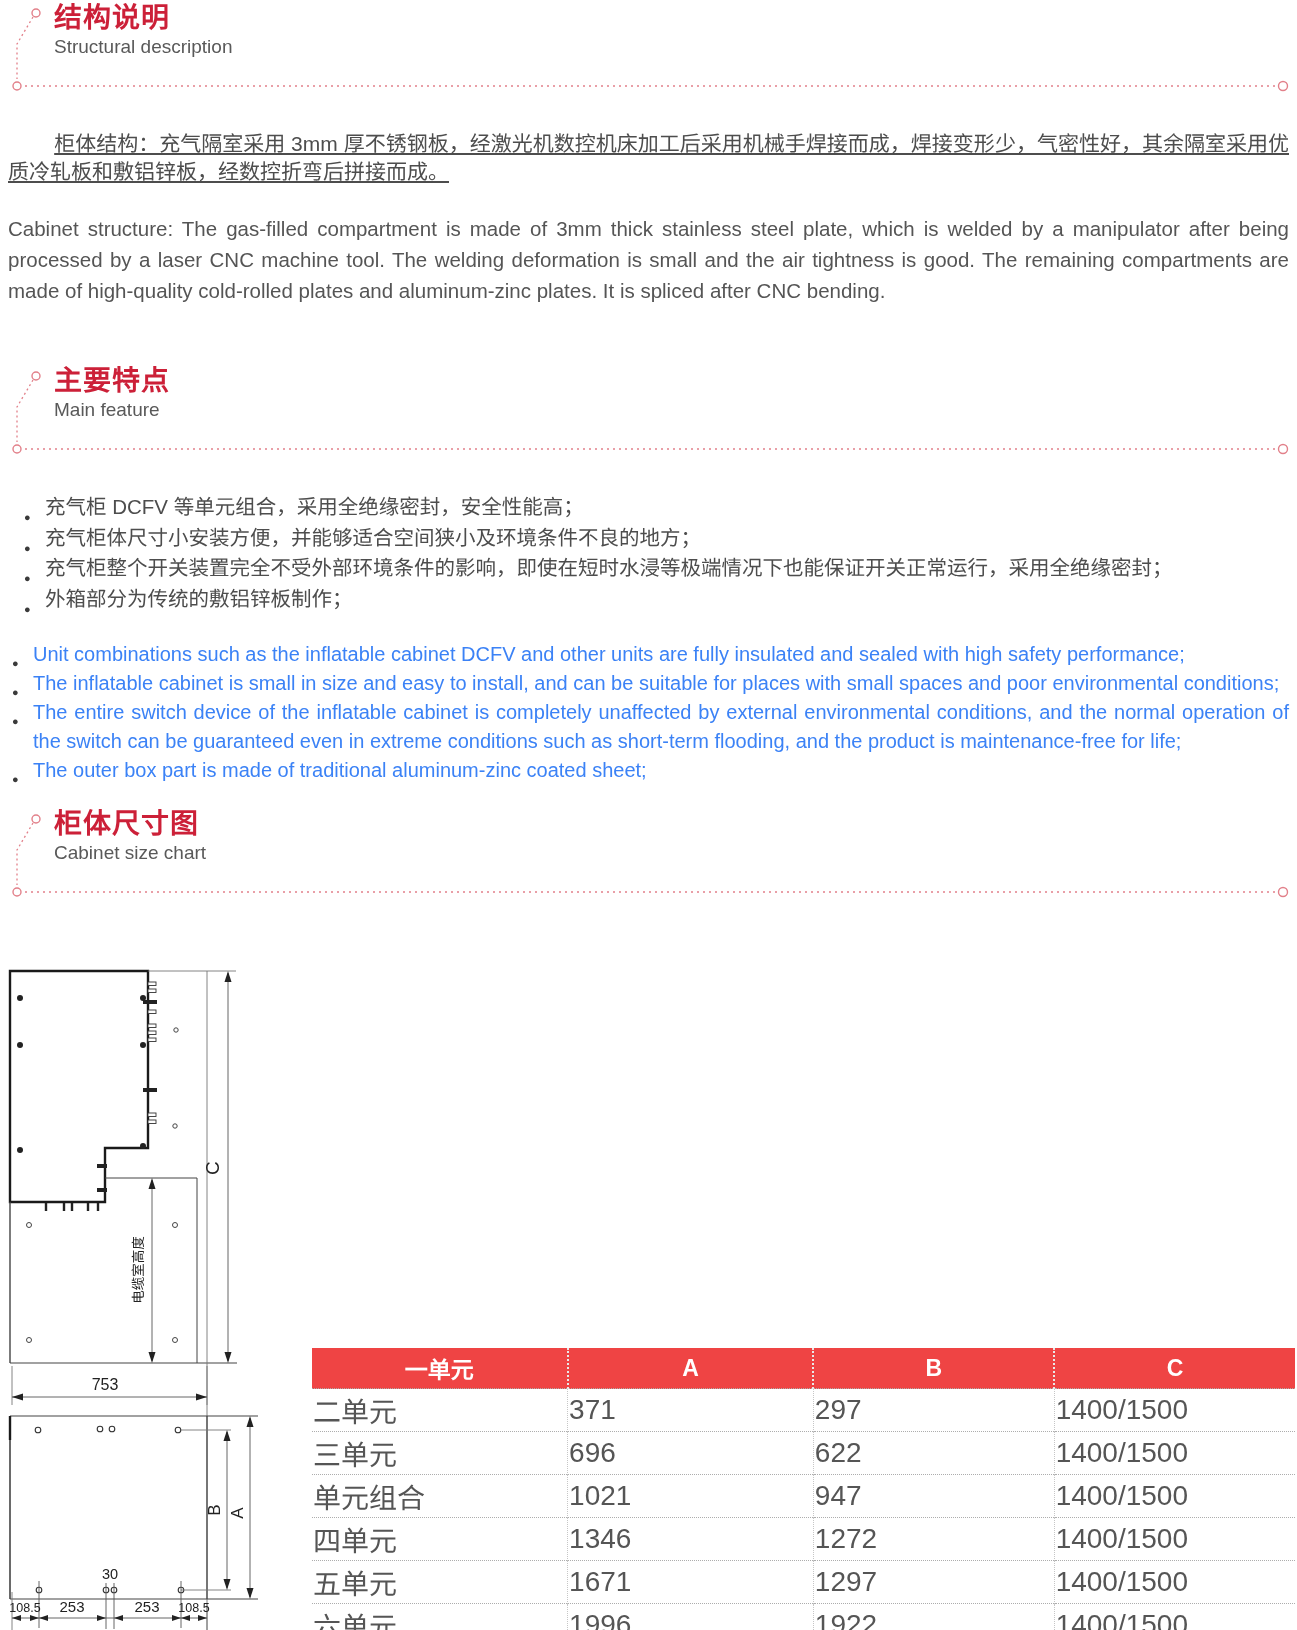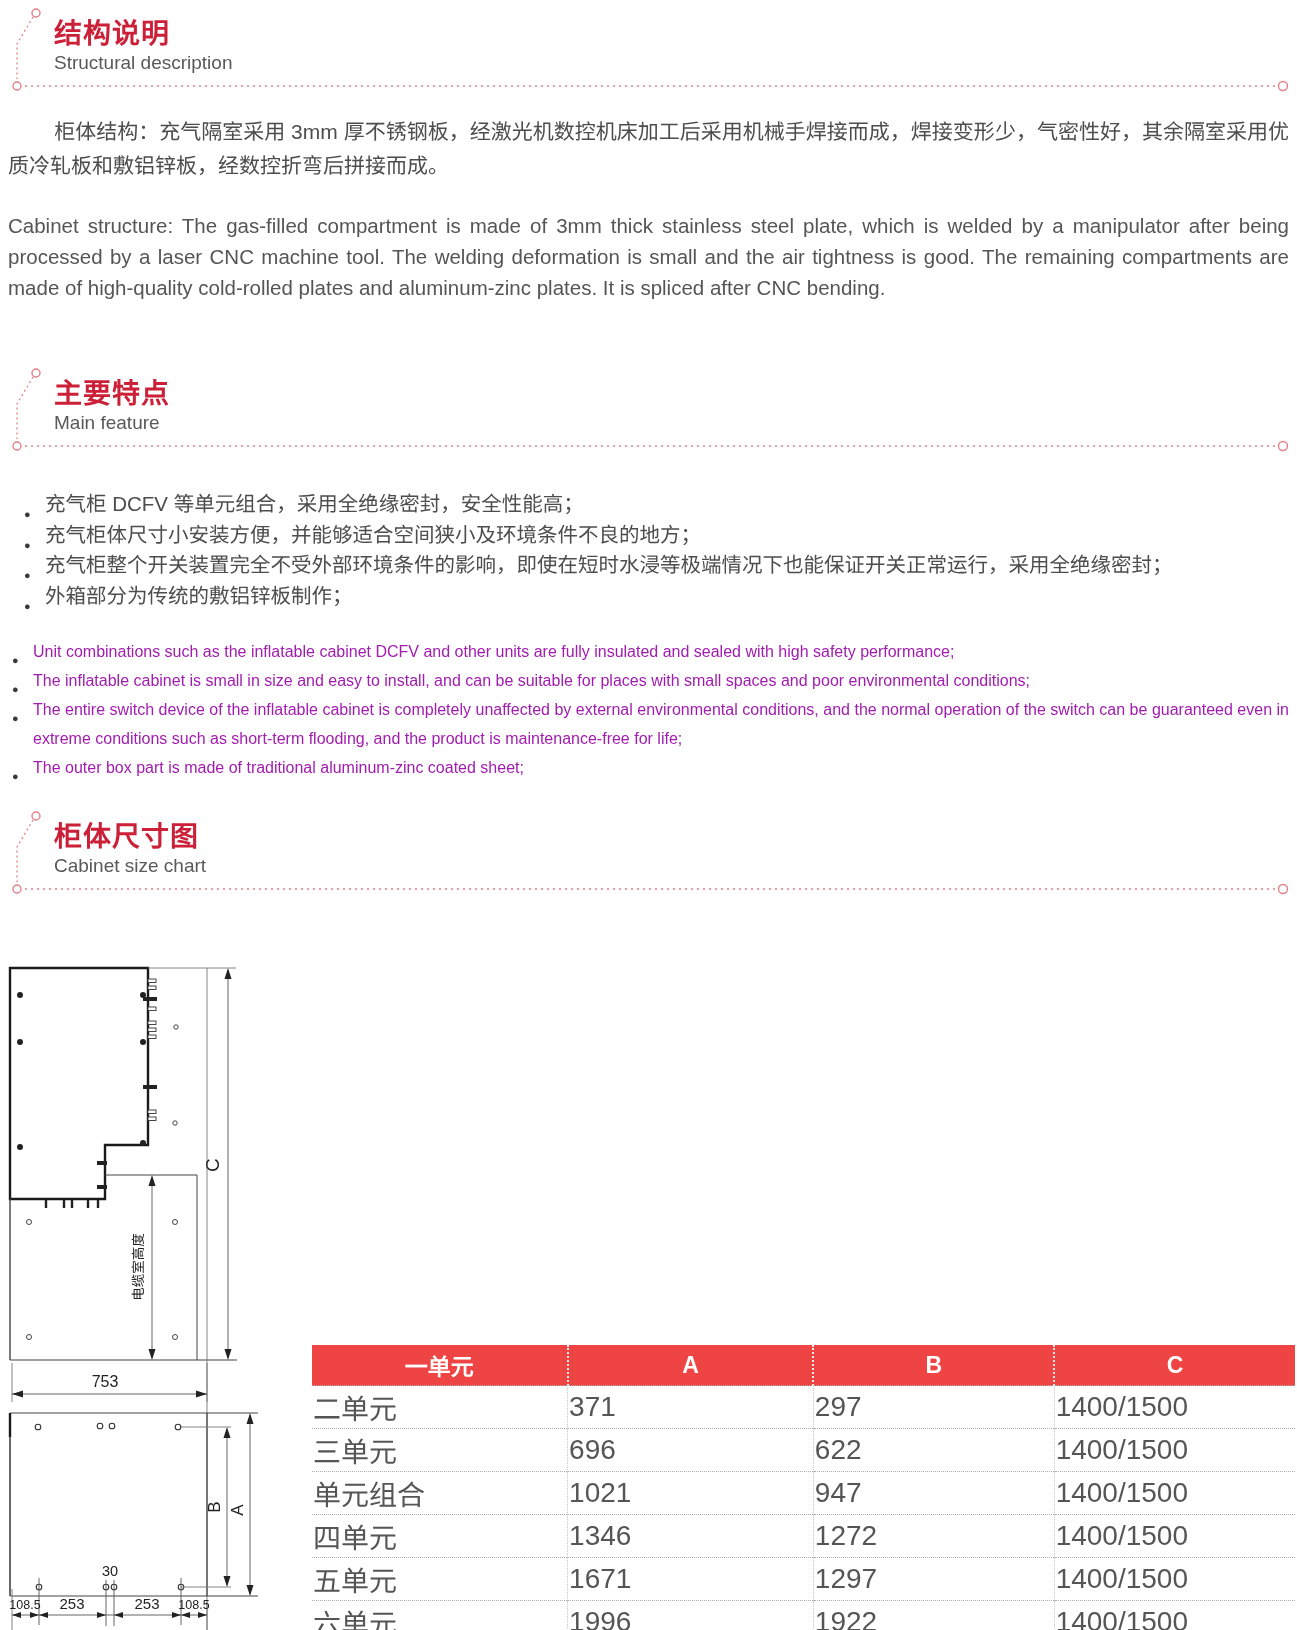--- a/index.html
+++ b/index.html
@@ -2,38 +2,38 @@
 <html lang="zh-CN"><head>
 <meta charset="utf-8">
 <style>
   html,body{margin:0;padding:0;background:#fff;}
   body{font-family:"Liberation Sans","DejaVu Sans",sans-serif;color:#555;}
   .page{width:1297px;overflow:hidden;background:#fff;}
 
   
   .sec{position:relative;height:96px;}
   .sec .deco{position:absolute;left:0;top:0;width:1297px;height:96px;display:block;}
-  .sec .titles{position:absolute;left:54px;top:18px;}
+  .sec .titles{position:absolute;left:54px;top:2px;}
   .sec h2{margin:0;font-size:28px;line-height:32px;font-weight:bold;color:#cc2038;letter-spacing:1px;}
   .sec .sub{font-size:19px;line-height:24px;color:#595959;margin-top:1px;}
 
-  .para-zh{margin:19px 8px 0 8px;font-size:21px;line-height:34px;color:#4d4d4d;text-align:justify;text-indent:2.2em;}
+  .para-zh{margin:34px 8px 0 8px;font-size:21px;line-height:28px;color:#4d4d4d;text-align:justify;text-indent:2.2em;text-decoration:underline;}
   .para-en{margin:27px 8px 0 8px;font-size:20.5px;line-height:31px;color:#555;text-align:justify;}
 
   .sec--features{margin-top:57px;}
   .sec--dims{margin-top:21px;}
 
   ul.feat{list-style:none;margin:0;padding:0 8px 0 12px;}
   ul.feat li{position:relative;padding-left:21px;text-align:justify;}
   ul.feat li::before{content:"●";position:absolute;left:0;font-size:11px;color:#3a3a3a;}
   ul.feat-zh{margin-top:33px;margin-left:12px;}
   ul.feat-zh li{font-size:20.5px;line-height:30.5px;color:#4d4d4d;}
   ul.feat-zh li::before{top:10px;}
   ul.feat-en{margin-top:26px;}
-  ul.feat-en li{font-size:16px;line-height:29px;color:#a21caf;}
+  ul.feat-en li{font-size:20px;line-height:29px;color:#3b82f6;}
   ul.feat-en li::before{top:9px;}
 
   .size-row{display:flex;margin-top:26px;align-items:flex-start;}
   .drawing{flex:0 0 312px;width:312px;}
   .drawing svg{display:block;}
   .table-wrap{flex:1 1 auto;margin-top:420px;padding-right:2px;}
 
   table.size{width:100%;border-collapse:collapse;table-layout:fixed;}
   table.size th{background:#ef4444;color:#ffffff;font-weight:bold;font-size:23px;height:38px;border-left:2px dotted #e9e9e9;}
   table.size th:first-child{border-left:none;}

